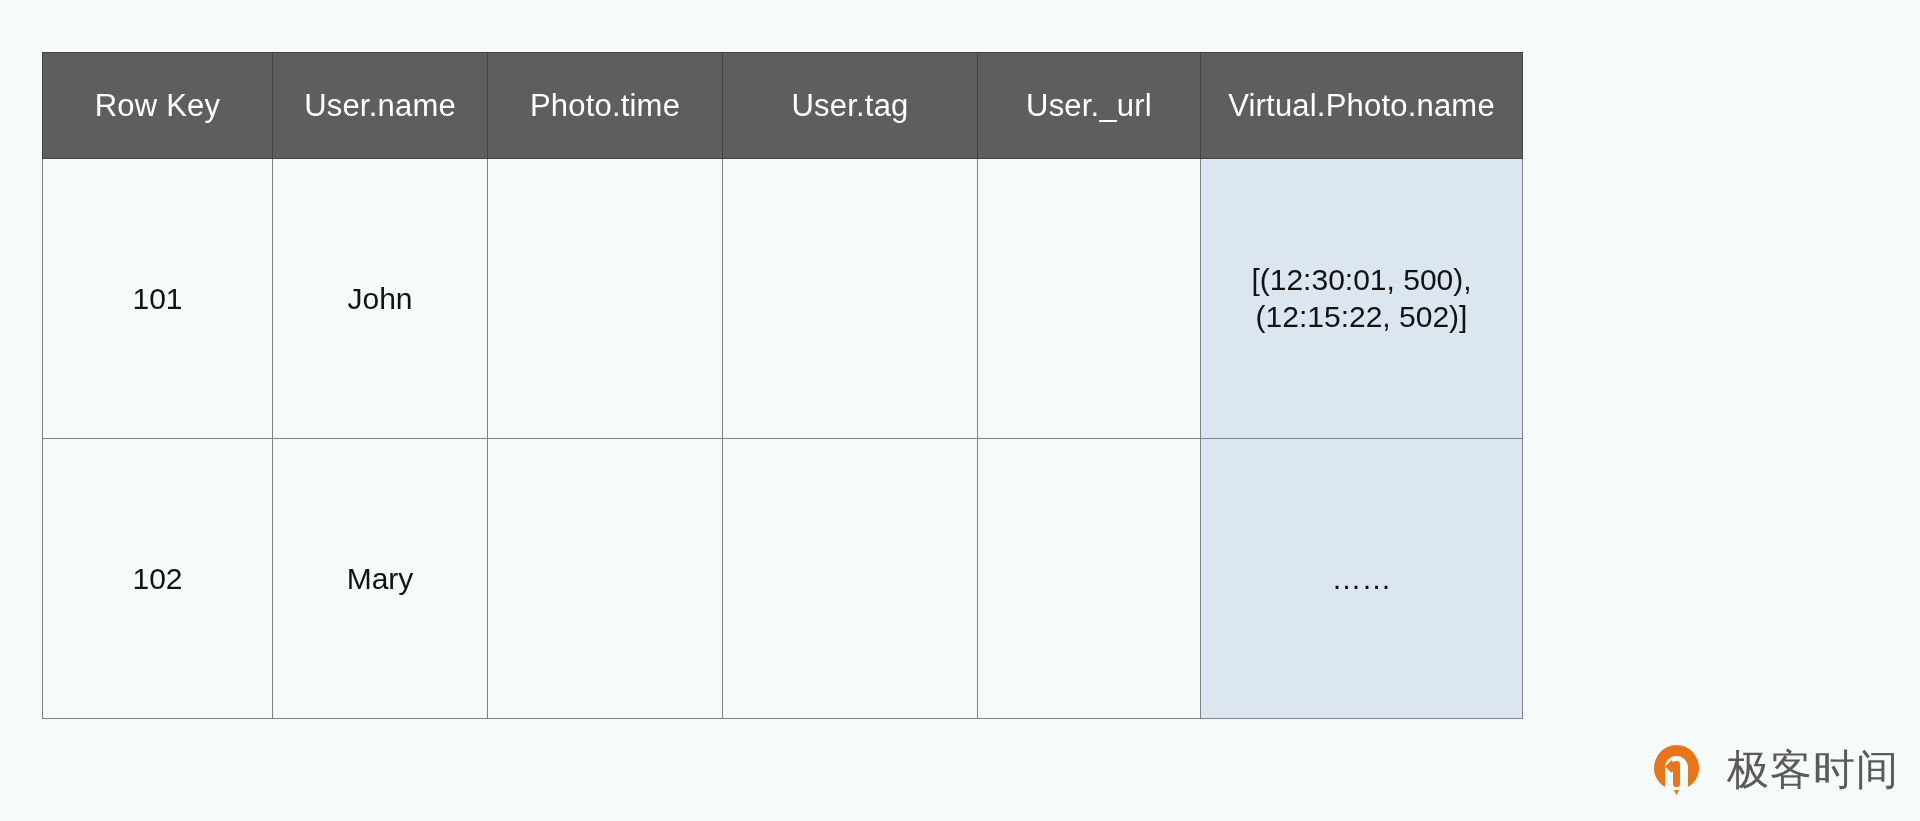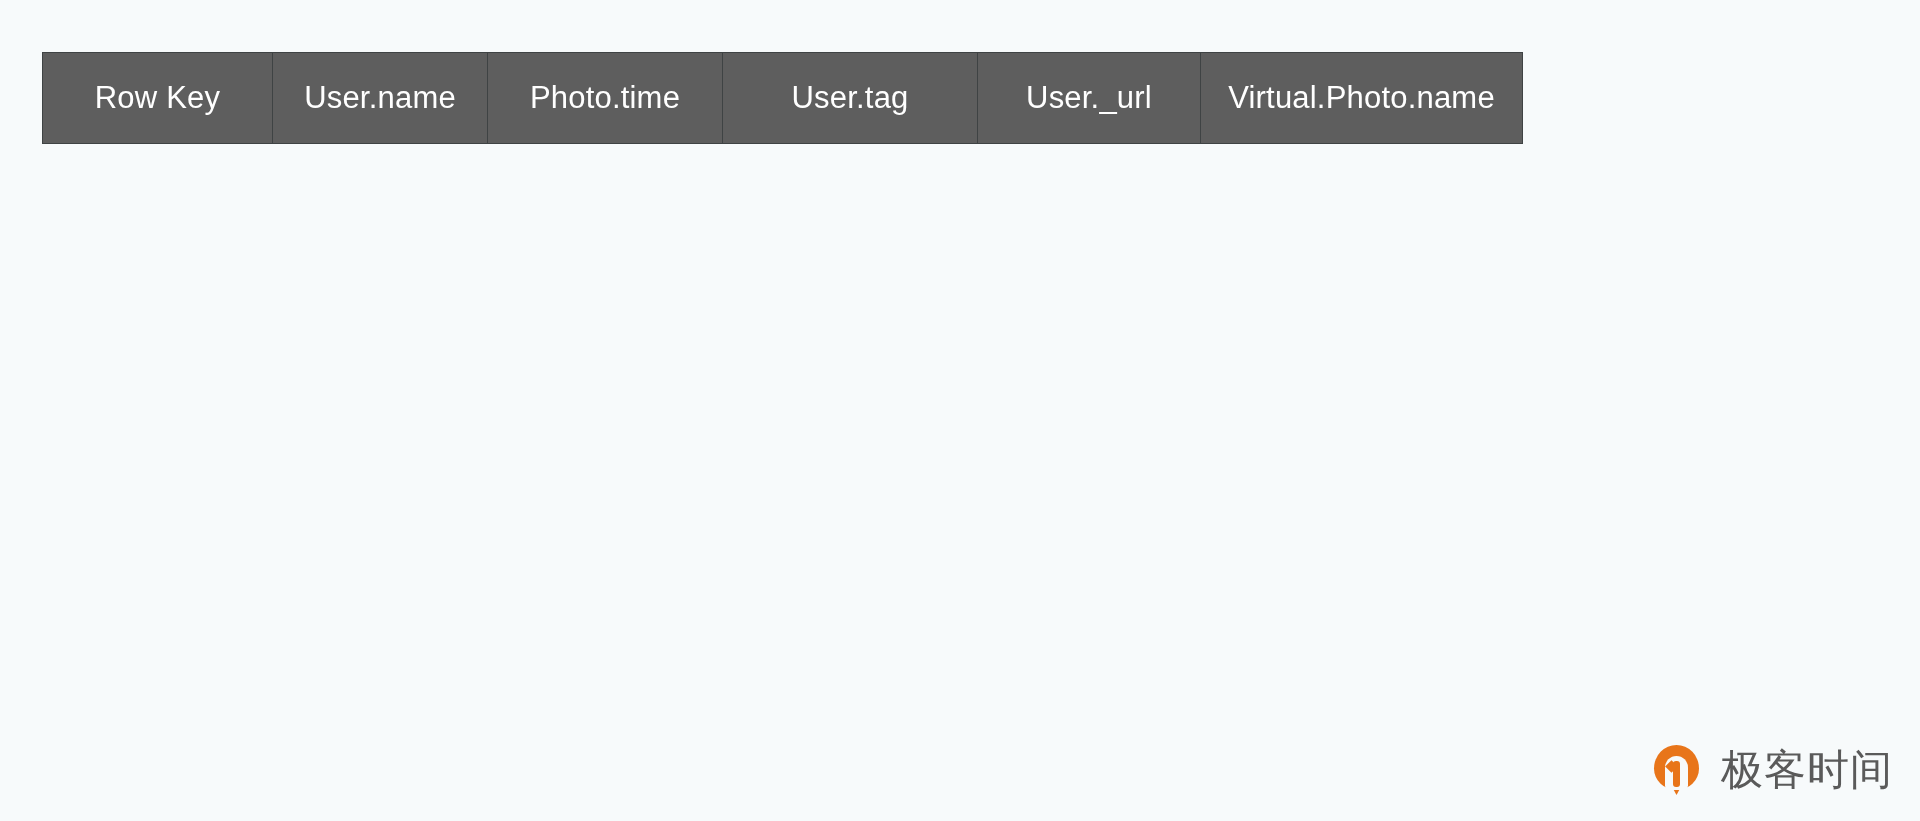--- a/index.html
+++ b/index.html
@@ -48,21 +48,21 @@
     vertical-align: middle;
     box-sizing: border-box;
   }
 
   
   table.grid thead th {
     background: #5e5e5e;
     color: #ffffff;
     font-weight: 400;
     font-size: 31px;
-    height: 91px;
+    height: 106px;
     letter-spacing: 0.2px;
     border-color: #3f4344;
   }
 
   
   table.grid tbody td {
     background: #f7fafb;
     color: #121212;
     font-size: 30px;
     font-weight: 400;
@@ -93,21 +93,21 @@
   col.c4 { width: 223px; }
   col.c5 { width: 322px; }
 
   
   #watermark {
     position: absolute;
     left: 1654px;
     top: 742px;
     display: flex;
     align-items: center;
-    gap: 22px;
+    gap: 28px;
     height: 56px;
   }
   #watermark .mark {
     position: relative;
     width: 45px;
     height: 50px;
   }
   #watermark .mark .blob {
     position: absolute;
     left: 0;
@@ -182,20 +182,37 @@
         <tr>
           <th>Row Key</th>
           <th>User.name</th>
           <th>Photo.time</th>
           <th>User.tag</th>
           <th>User._url</th>
           <th>Virtual.Photo.name</th>
         </tr>
       </thead>
       <tbody>
+        <tr>
+          <td>101</td>
+          <td>John</td>
+          <td></td>
+          <td></td>
+          <td></td>
+          <td class="highlight multiline">[(12:30:01, 500),
+(12:15:22, 502)]</td>
+        </tr>
+        <tr>
+          <td>102</td>
+          <td>Mary</td>
+          <td></td>
+          <td></td>
+          <td></td>
+          <td class="highlight ellipsis">……</td>
+        </tr>
       </tbody>
     </table>
   </div>
 
   <div id="watermark">
     <span class="mark">
       <span class="blob"></span>
       <span class="tail"></span>
       <span class="cut"></span>
       <span class="needle"></span>

